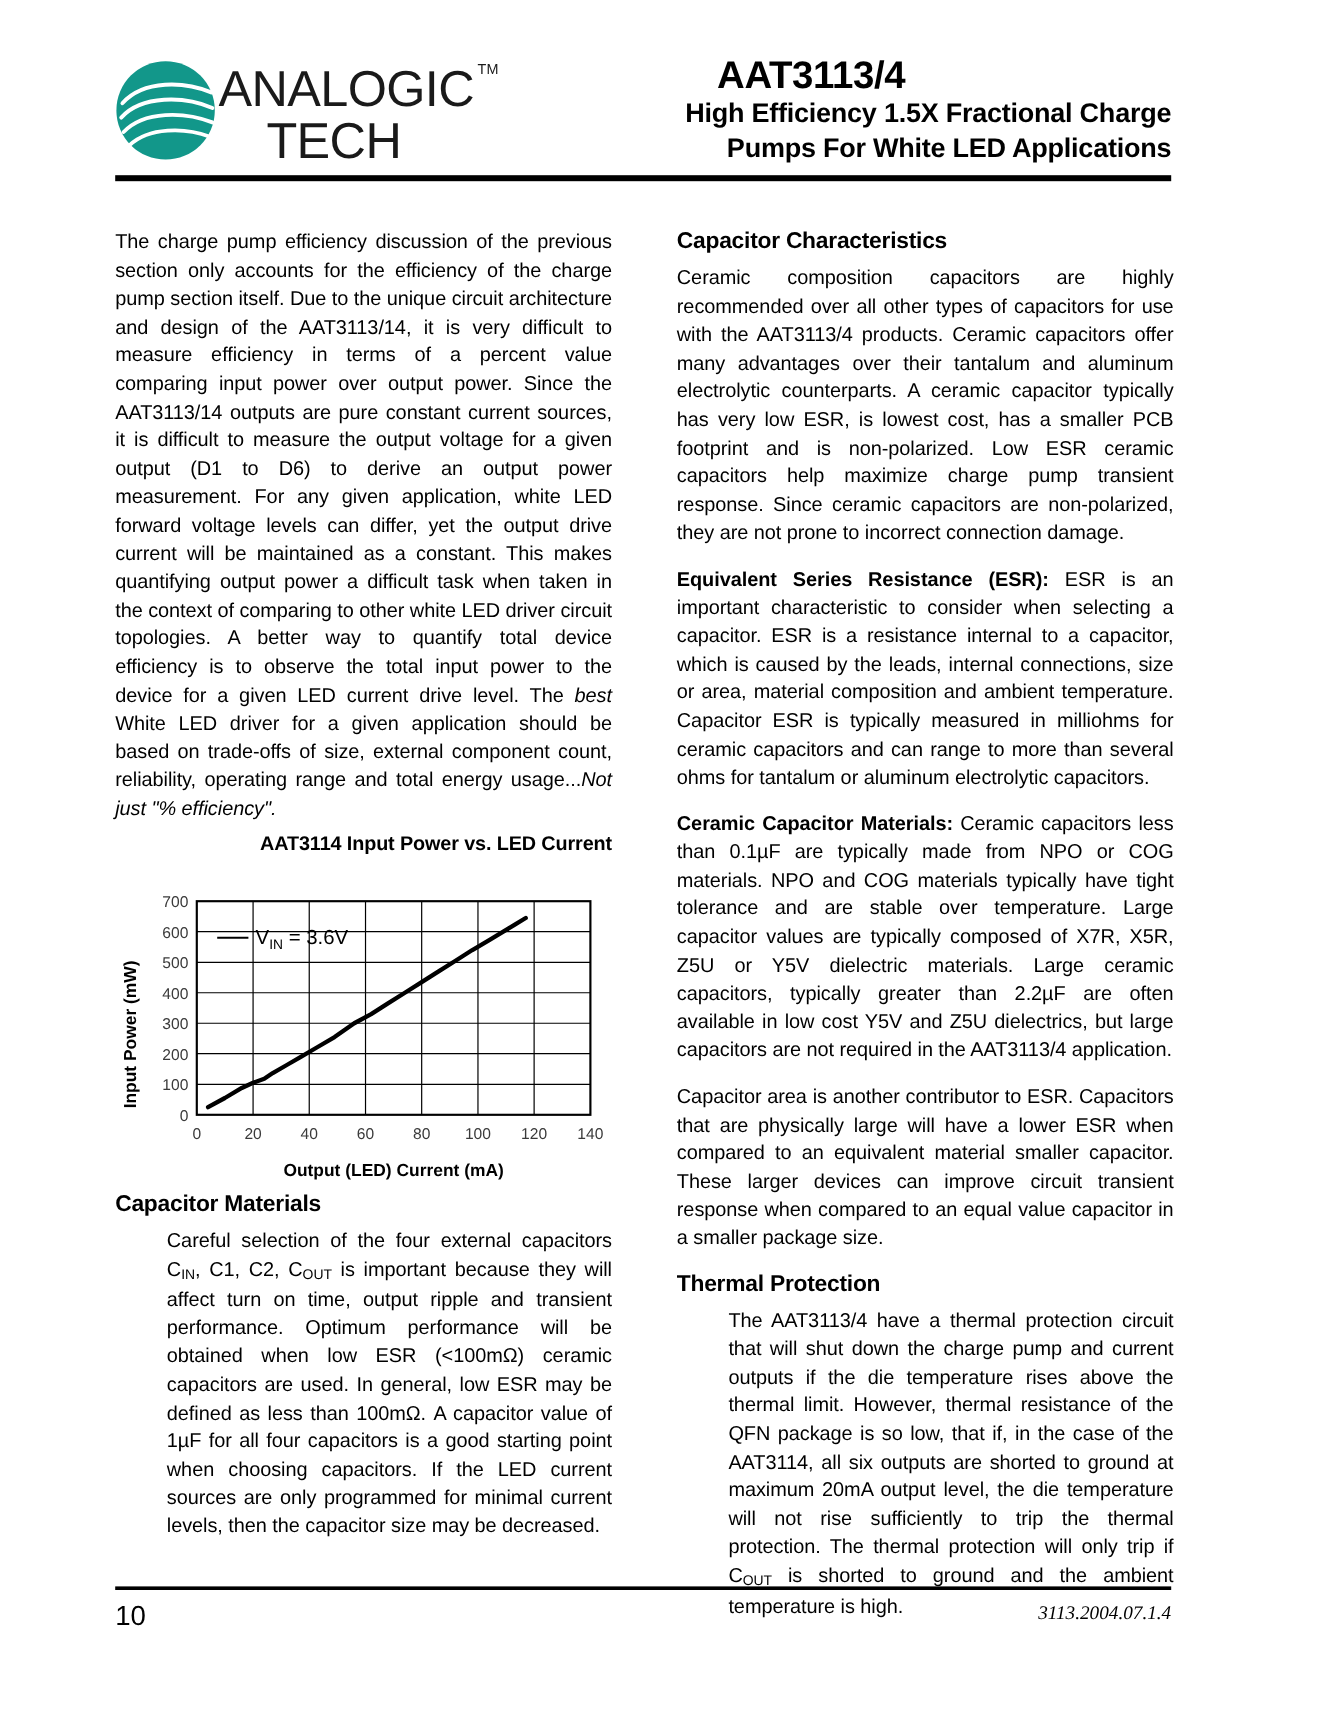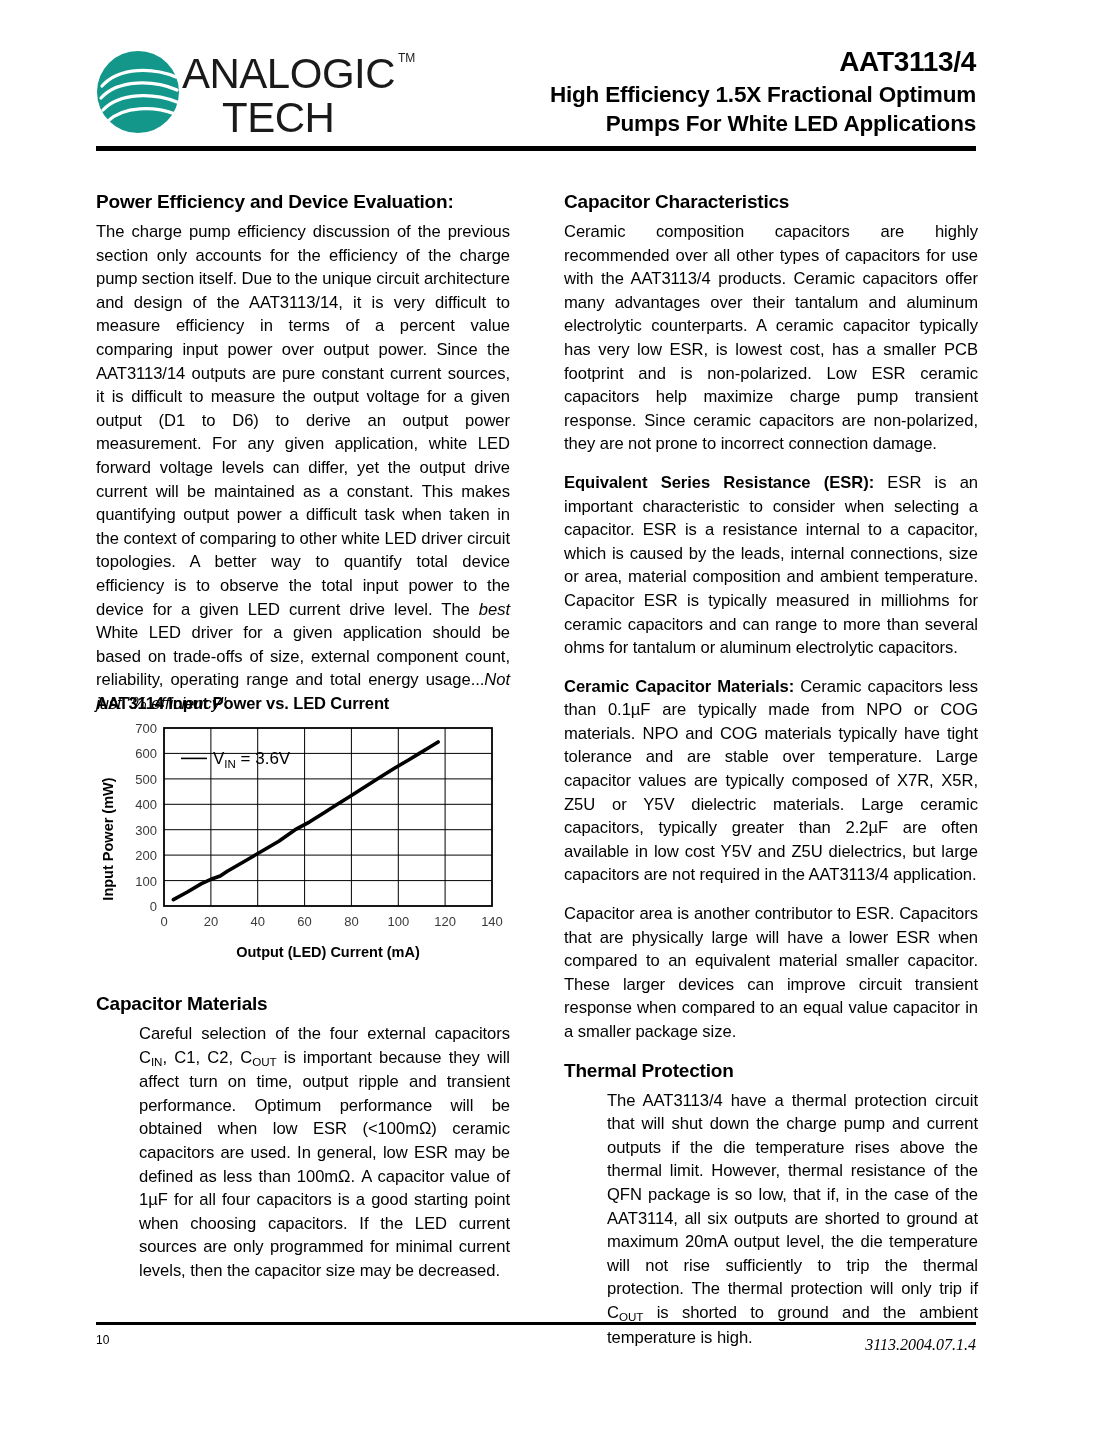--- a/index.html
+++ b/index.html
@@ -53,24 +53,25 @@
     height: 100px;
   }
   .header-titles {
     position: absolute;
     right: 0;
     top: 0;
     text-align: right;
     width: 600px;
   }
   .part-number {
-    font-size: 28px;
+    font-size: 32px;
     font-weight: bold;
     line-height: 36px;
     letter-spacing: -0.3px;
+    text-align: center;
   }
   .product-title {
     font-size: 22.5px;
     font-weight: bold;
     line-height: 29px;
     letter-spacing: -0.2px;
   }
   .rule-top {
     position: absolute;
     left: 96px;
@@ -118,25 +119,25 @@
 
   
   .figure {
     position: absolute;
     left: 96px;
     top: 694px;
     width: 414px;
     height: 290px;
   }
   .fig-title {
-    text-align: left;
+    text-align: right;
     font-size: 16.5px;
     font-weight: bold;
     letter-spacing: -0.1px;
-    margin-bottom: 1px;
+    margin-bottom: 24px;
   }
   .chart-wrap {
     position: relative;
     width: 414px;
     height: 252px;
   }
   .chart-svg { display: block; }
 
   
   .rule-bottom {
@@ -151,21 +152,21 @@
     position: absolute;
     left: 96px;
     top: 1333px;
     width: 880px;
     height: 30px;
   }
   .page-number {
     position: absolute;
     left: 0;
     top: 0;
-    font-size: 12px;
+    font-size: 23px;
     text-align: center;
   }
   .doc-code {
     position: absolute;
     right: 0;
     top: 3px;
     font-family: "Liberation Serif", serif;
     font-style: italic;
     font-size: 16px;
   }
@@ -190,29 +191,28 @@
 
       <svg class="logo-word" viewBox="0 0 240 100">
         <text x="0" y="44" font-family="Liberation Sans, sans-serif" font-size="42" letter-spacing="-0.5" fill="#1a1a1a">ANALOGIC</text>
         <text x="216" y="18" font-family="Liberation Sans, sans-serif" font-size="12" fill="#1a1a1a">TM</text>
         <text x="40" y="88" font-family="Liberation Sans, sans-serif" font-size="42" letter-spacing="-0.5" fill="#1a1a1a">TECH</text>
       </svg>
     </div>
 
     <div class="header-titles">
       <div class="part-number">AAT3113/4</div>
-      <div class="product-title">High Efficiency 1.5X Fractional Optimum</div>
+      <div class="product-title">High Efficiency 1.5X Fractional Charge</div>
       <div class="product-title">Pumps For White LED Applications</div>
     </div>
   </div>
   <div class="rule-top"></div>
 
   <div class="col col-left">
 
-    <h2 class="section">Power Efficiency and Device Evaluation:</h2>
 
     <p class="body"><span>The charge pump efficiency discussion of the previous section only accounts for the efficiency of the charge pump section itself.  Due to the unique circuit architecture and design of the AAT3113/14, it is very difficult to measure efficiency in terms of a percent value comparing input power over output power. Since the AAT3113/14 outputs are pure constant current sources, it is difficult to measure the output voltage for a given output (D1 to D6) to derive an output power measurement.   For any given application, white LED forward voltage levels can differ, yet the output drive current will be maintained as a constant. This makes quantifying output power a difficult task when taken in the context of comparing to other white LED driver circuit topologies.  A better way to quantify total device efficiency is to observe the total input power to the device for a given LED current drive level.  The </span><span class="ital">best</span><span> White LED driver for a given application should be based on trade-offs of size, external component count, reliability, operating range and total energy usage...</span><span class="ital">Not just "% efficiency".</span></p>
   </div>
 
   <div class="figure">
     <div class="fig-title">AAT3114 Input Power vs. LED Current</div>
 
     <div class="chart-wrap">
       <svg class="chart-svg" width="414" height="252" viewBox="0 0 414 252">
 

